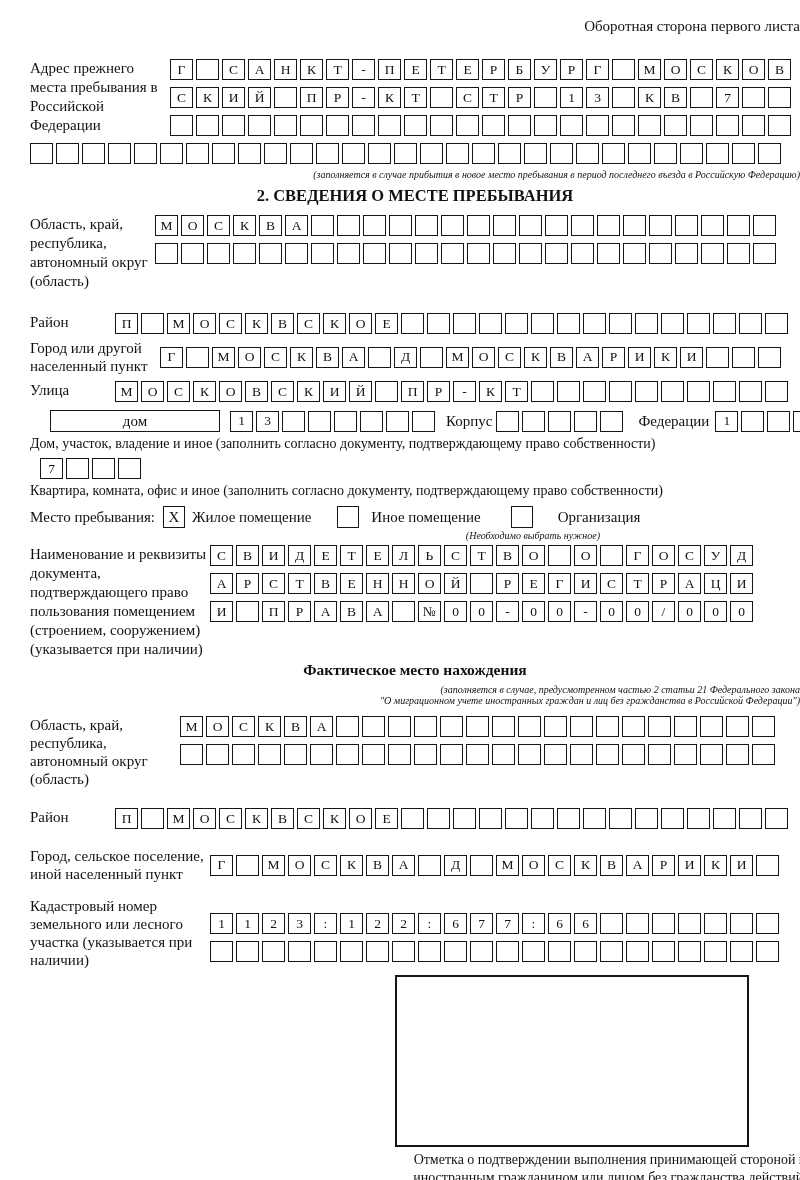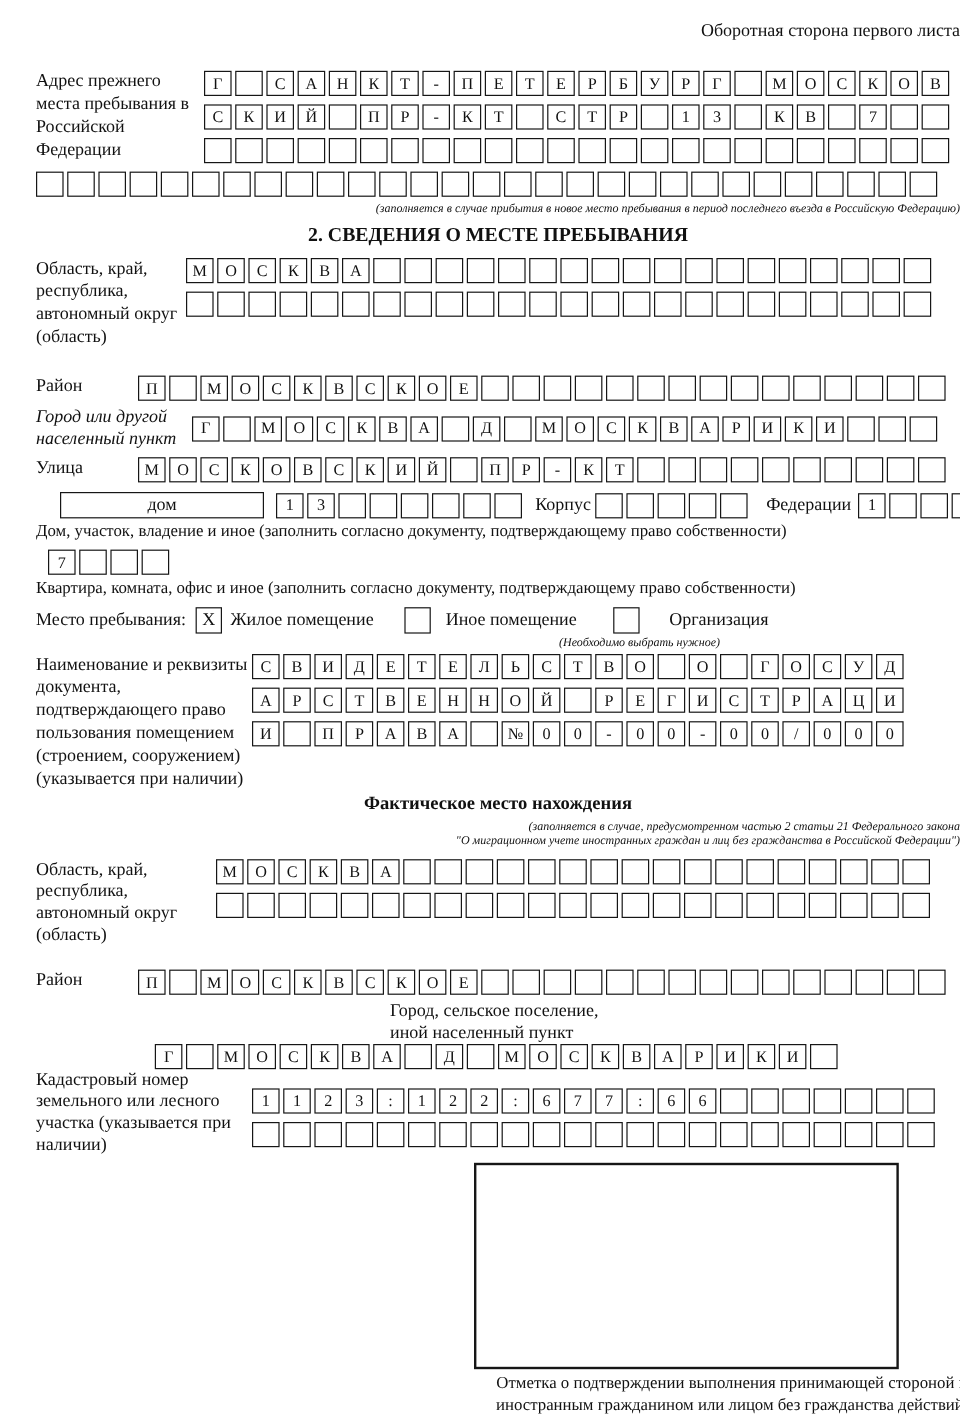--- a/index.html
+++ b/index.html
@@ -3,21 +3,21 @@
 <meta charset="utf-8">
 <style>
   html,body{margin:0;padding:0;}
   body{
     width:800px;height:1180px;background:#ffffff;color:#111;
     font-family:"Liberation Serif","DejaVu Serif",serif;
     overflow:hidden;position:relative;
   }
   .page{padding:0 0 0 30px;width:770px;}
   .hdr-note{margin-top:18px;text-align:right;font-size:15px;}
-  .flexrow{display:flex;align-items:flex-start;}
+  .flexrow{display:flex;align-items:flex-start;margin-top:14px;}
   .lbl{font-size:15px;line-height:19px;}
   .w140{width:140px;flex:none;}
   .w125{width:125px;flex:none;}
   .w85{width:85px;flex:none;}
   .w130{width:130px;flex:none;}
   .w150{width:150px;flex:none;}
   .w180{width:180px;flex:none;}
   .rows>.cellrow{margin-bottom:7px;}
   .rows>.cellrow:last-child{margin-bottom:0;}
   .cellrow{display:flex;}
@@ -255,21 +255,21 @@
         <div class="cell"></div>
         <div class="cell"></div>
         <div class="cell"></div>
         <div class="cell"></div>
         <div class="cell"></div>
         <div class="cell"></div>
       </div>
   </div>
 
   <div class="flexrow" style="margin-top:5px;align-items:center;">
-    <div class="lbl w130" style="line-height:18px;font-style:italic;">Город или другой населенный пункт</div>
+    <div class="lbl w130" style="line-height:18px;">Город или другой населенный пункт</div>
     <div class="cellrow">
         <div class="cell">Г</div>
         <div class="cell"></div>
         <div class="cell">М</div>
         <div class="cell">О</div>
         <div class="cell">С</div>
         <div class="cell">К</div>
         <div class="cell">В</div>
         <div class="cell">А</div>
         <div class="cell"></div>
@@ -536,21 +536,21 @@
         <div class="cell"></div>
         <div class="cell"></div>
         <div class="cell"></div>
         <div class="cell"></div>
         <div class="cell"></div>
         <div class="cell"></div>
         <div class="cell"></div>
       </div>
   </div>
 
-  <div class="flexrow" style="margin-top:5px;align-items:center;flex-direction:column;">
+  <div class="flexrow" style="margin-top:18px;align-items:center;">
     <div class="lbl w180" style="line-height:18px;">Город, сельское поселение, иной населенный пункт</div>
     <div class="cellrow">
         <div class="cell">Г</div>
         <div class="cell"></div>
         <div class="cell">М</div>
         <div class="cell">О</div>
         <div class="cell">С</div>
         <div class="cell">К</div>
         <div class="cell">В</div>
         <div class="cell">А</div>

